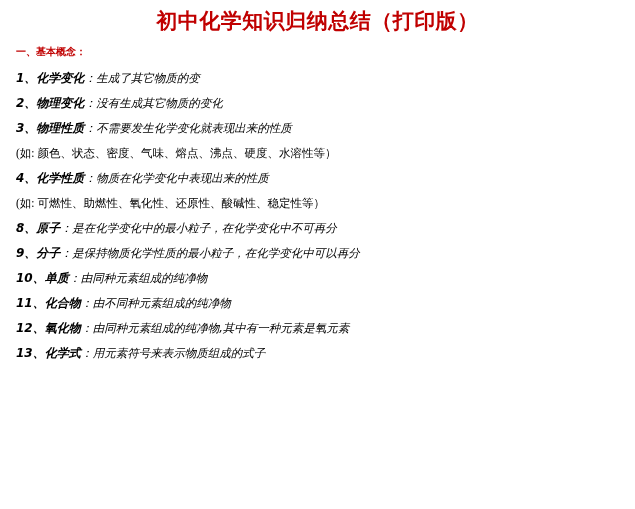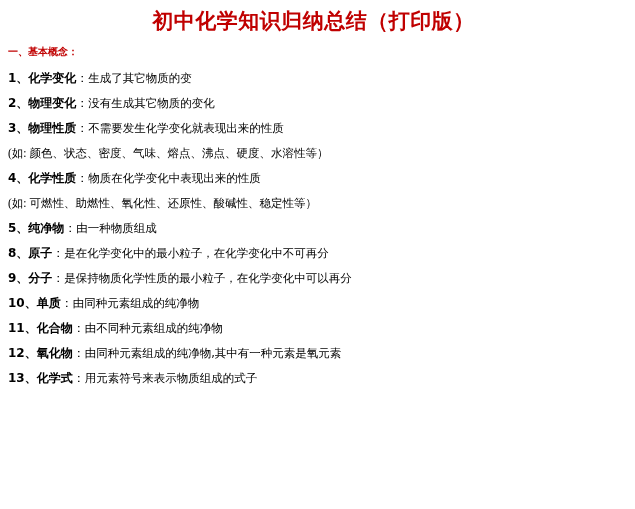--- a/index.html
+++ b/index.html
@@ -11,21 +11,21 @@
     height: 509px;
     background: #ffffff;
     font-family: "DejaVu Sans", "Liberation Sans", sans-serif;
     overflow: hidden;
   }
   .page {
     position: relative;
     width: 635px;
     height: 509px;
     box-sizing: border-box;
-    padding: 6px 14px 0 6px;
+    padding: 6px 14px 0 14px;
   }
   .doc-title {
     text-align: center;
     color: #c00000;
     font-weight: bold;
     font-size: 21px;
     line-height: 26px;
     font-family: "DejaVu Serif", "Liberation Serif", serif;
     letter-spacing: 0.5px;
     margin: 2px 0 8px 0;
@@ -37,20 +37,21 @@
     line-height: 20px;
     margin: 4px 0 8px 2px;
     font-family: "DejaVu Sans", "Liberation Sans", sans-serif;
   }
   .entry {
     font-size: 12px;
     line-height: 16px;
     margin: 0 0 9px 2px;
     color: #000000;
     white-space: nowrap;
+    font-style: italic;
   }
   .entry .num {
     font-weight: bold;
     color: #000000;
   }
   .entry .term {
     font-weight: bold;
     color: #000000;
   }
   .entry .sep {
@@ -94,23 +95,20 @@
     </div>
 
     <div class="note">(如: 颜色、状态、密度、气味、熔点、沸点、硬度、水溶性等）</div>
 
     <div class="entry">
       <span class="num">4、</span><span class="term">化学性质</span><span class="sep">：</span><span class="def">物质在化学变化中表现出来的性质</span>
     </div>
 
     <div class="note">(如: 可燃性、助燃性、氧化性、还原性、酸碱性、稳定性等）</div>
 
-    <div class="entry">
-      <span class="num">5、</span><span class="term">纯净物</span><span class="sep">：</span><span class="def">由一种物质组成</span>
-    </div>
 
 
 
     <div class="entry">
       <span class="num">8、</span><span class="term">原子</span><span class="sep">：</span><span class="def">是在化学变化中的最小粒子，在化学变化中不可再分</span>
     </div>
 
     <div class="entry">
       <span class="num">9、</span><span class="term">分子</span><span class="sep">：</span><span class="def">是保持物质化学性质的最小粒子，在化学变化中可以再分</span>
     </div>

